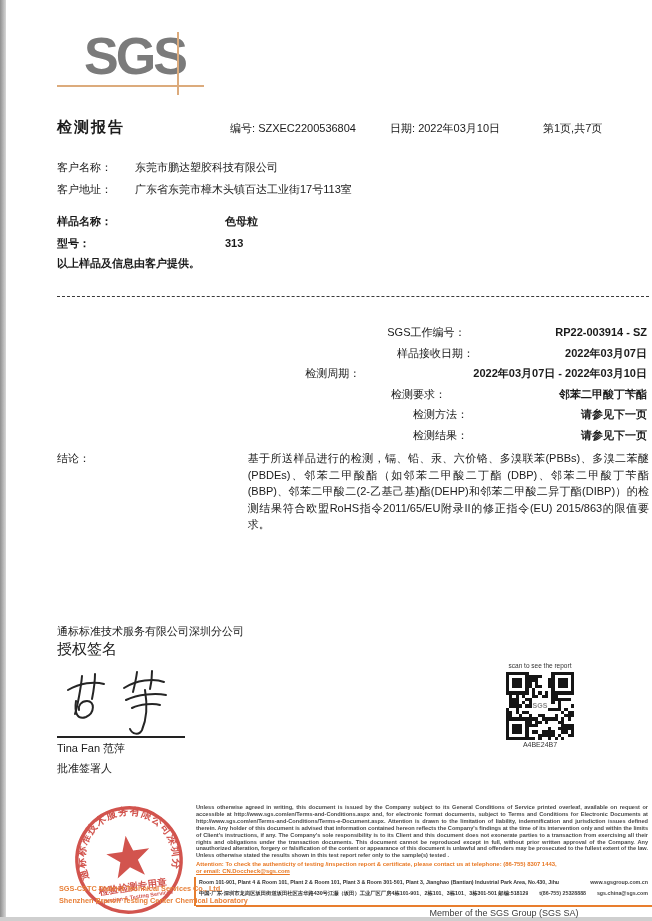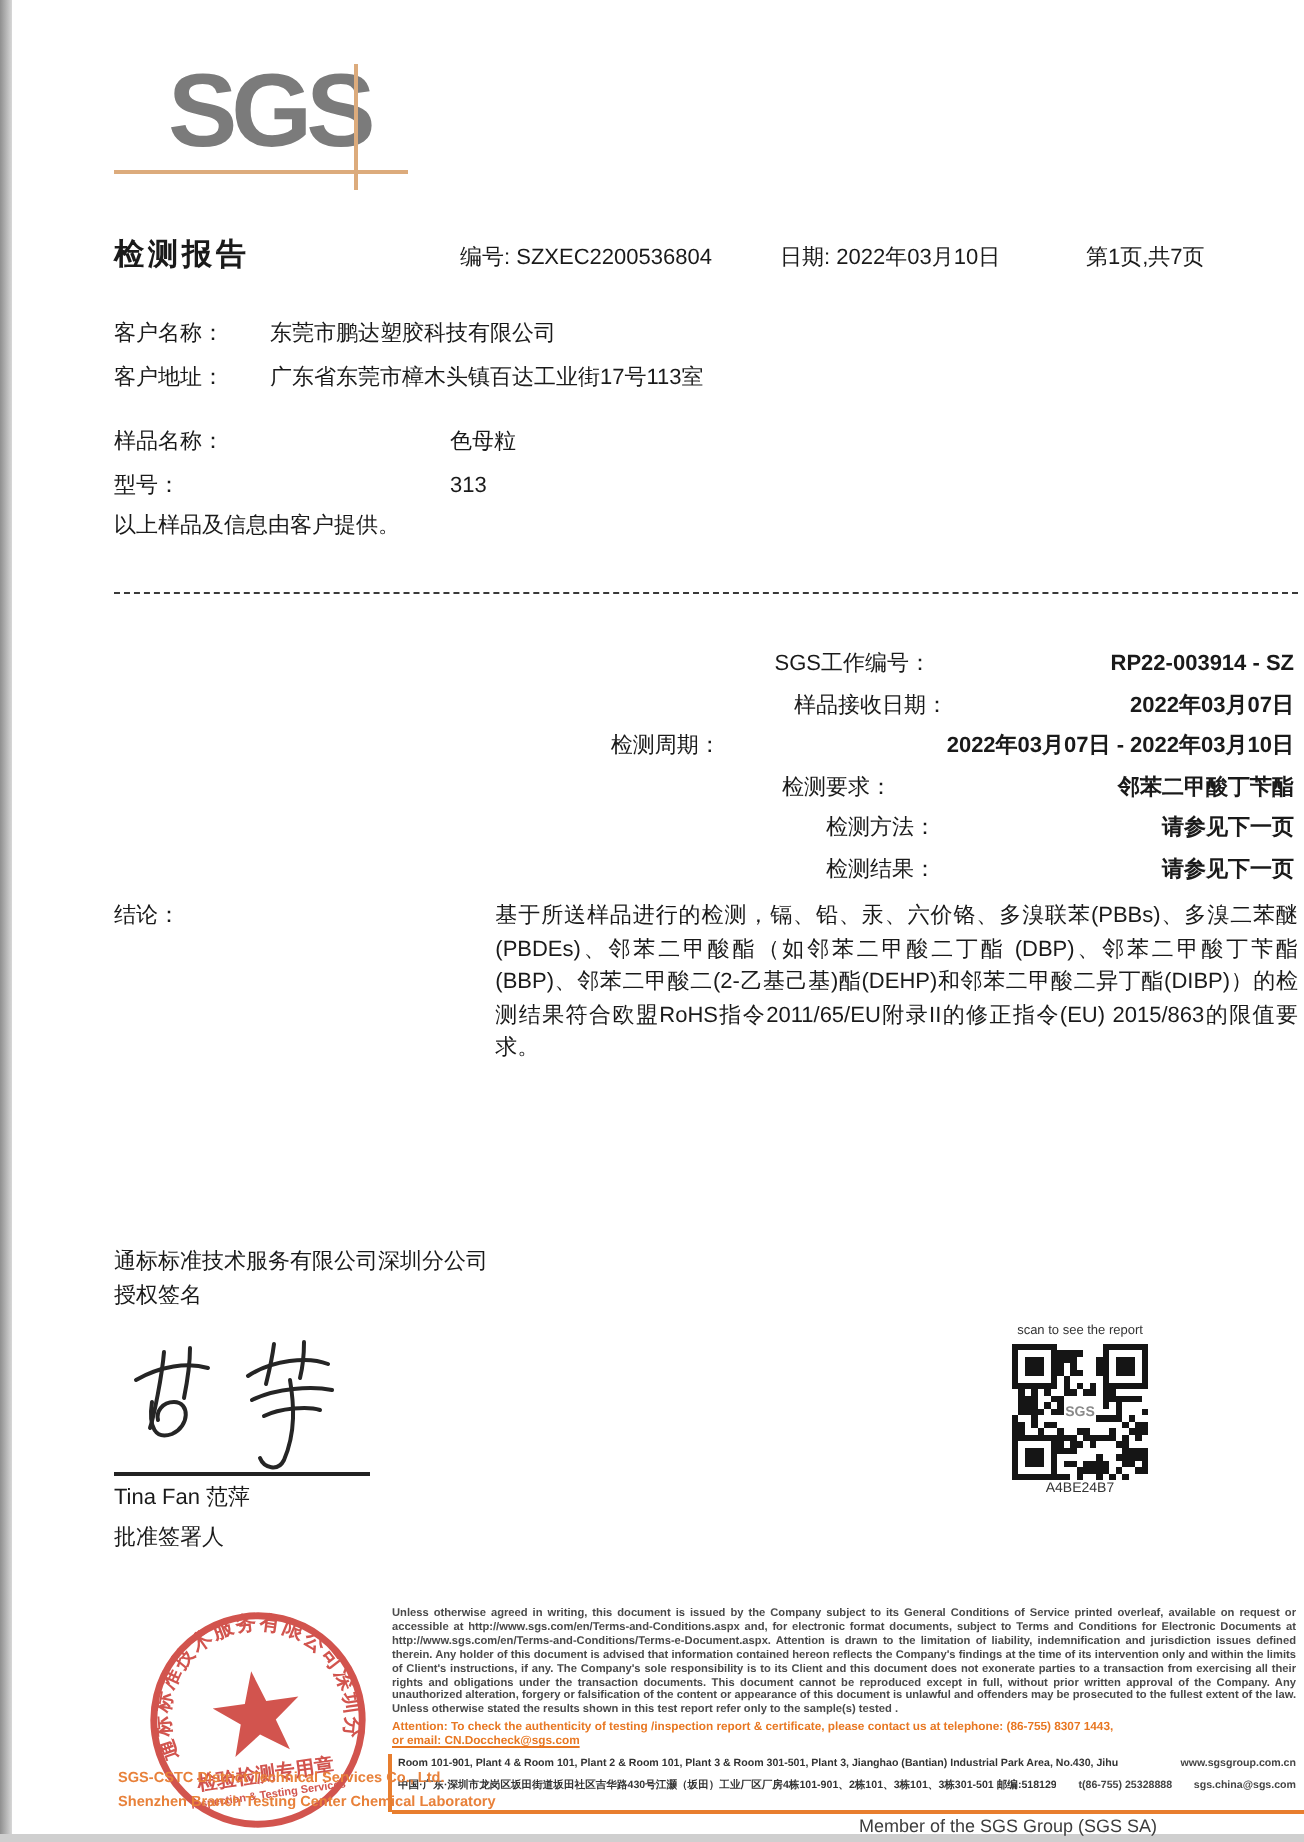--- a/index.html
+++ b/index.html
@@ -20,38 +20,38 @@
   .report-title { position:absolute; left:57px; top:0; font-size:15px; font-weight:bold; letter-spacing:2px; }
   .report-no { position:absolute; left:230px; top:3px; font-size:11px; }
   .report-date { position:absolute; left:390px; top:3px; font-size:11px; }
   .page-info { position:absolute; left:543px; top:3px; font-size:11px; }
 
   .row { display:flex; font-size:11px; line-height:22px; }
   .client-block { position:absolute; left:57px; top:156px; width:580px; }
   .client-block .lbl { width:58px; }
   .client-block .val { margin-left:20px; }
 
-  .sample-block { position:absolute; left:57px; top:211px; width:580px; }
+  .sample-block { position:absolute; left:57px; top:211px; width:580px;font-weight:bold; }
   .sample-block .row { line-height:21.5px; }
   .sample-block .lbl { width:90px; }
   .sample-block .val { margin-left:78px; }
   .sample-note { font-size:11px; line-height:19px; }
 
   .dashline { position:absolute; left:57px; top:296px; width:592px; border-top:1.5px dashed #3a3a3a; }
 
   .job-block { position:absolute; left:57px; top:322px; width:590px; }
   .job-block .row { line-height:20.6px;justify-content:flex-end; }
   .job-block .lbl { width:100px; }
   .job-block .val { margin-left:68px;font-weight:bold; }
   .conclusion-row { position:absolute; left:57px; top:450px; width:592px; display:flex; font-size:11px; }
   .conclusion-row .lbl { width:100px; line-height:17px; }
   .conclusion-row .para { margin-left:96px; width:424px; line-height:16.5px; text-align:justify; }
 
   .sig-company { position:absolute; left:57px; top:624px; font-size:11px; line-height:15px; }
-  .sig-auth { position:absolute; left:57px; top:640px; font-size:11px; }
+  .sig-auth { position:absolute; left:57px; top:640px; font-size:15px; }
   .sig-svg { position:absolute; left:62px; top:668px; }
   .sig-line { position:absolute; left:57px; top:736px; width:128px; height:2px; background:#222; }
   .sig-name { position:absolute; left:57px; top:741px; font-size:11px; }
   .sig-role { position:absolute; left:57px; top:761px; font-size:11px; }
 
   .qr-caption { position:absolute; left:492px; top:662px; width:96px; text-align:center;
     font-size:6.5px; color:#333; }
   .qr-box { position:absolute; left:506px; top:672px; width:68px; height:68px; }
   .qr-box svg { width:68px; height:68px; }
   .qr-code { position:absolute; left:492px; top:741px; width:96px; text-align:center; font-size:7px; color:#333; }

